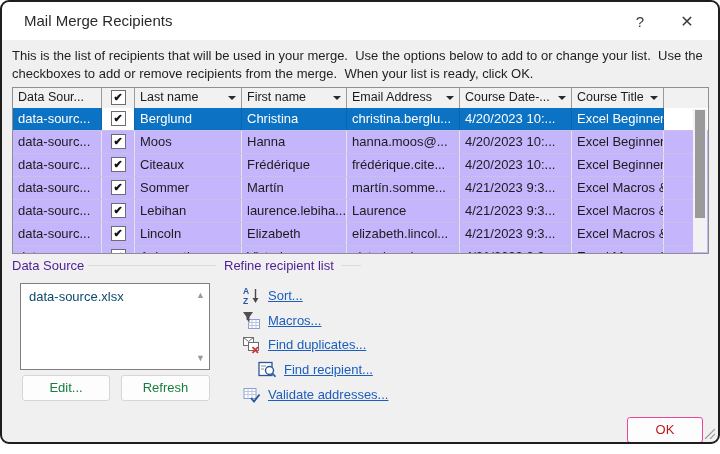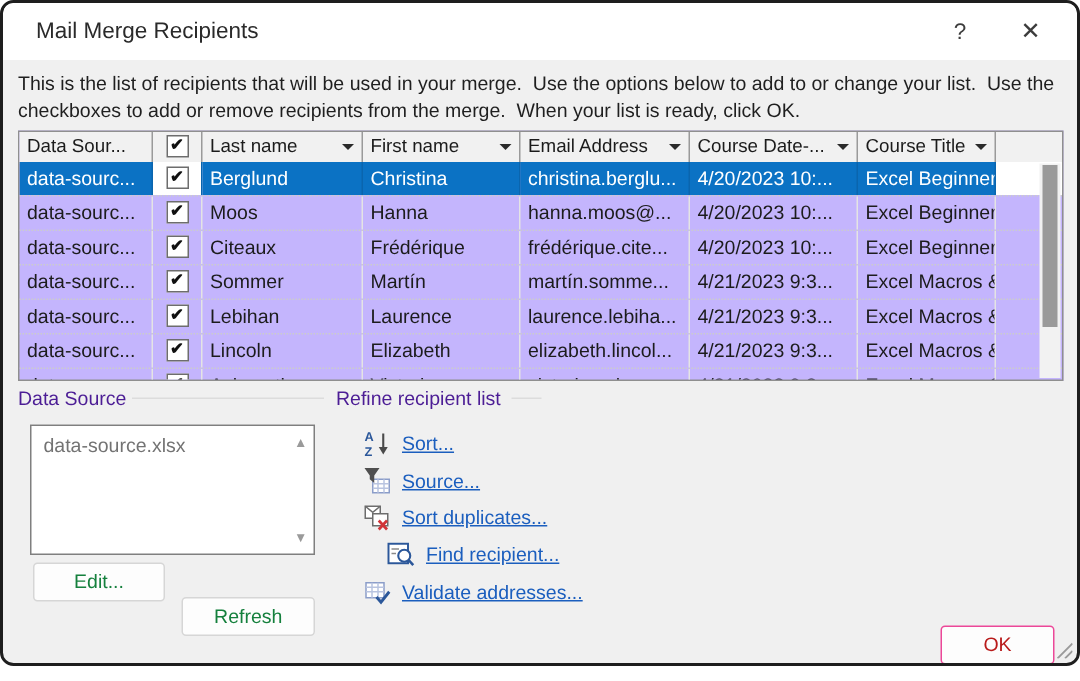--- a/index.html
+++ b/index.html
@@ -31,27 +31,27 @@
   .td.check{padding:0;text-align:center;}
   .tr.selected .td.check{background:#fff;}
   .cb{display:inline-block;width:13px;height:13px;margin-top:3px;border:1px solid #6d6d6d;background:#fff;line-height:13px;font-size:11px;font-weight:bold;color:#101010;vertical-align:top;}
   .vscroll{position:absolute;right:1px;top:21px;bottom:1px;width:14px;background:#f2f2f2;}
   .vthumb{position:absolute;left:2px;right:2px;top:1px;height:108px;background:#9a9a9a;}
   
   .group-label{position:absolute;top:256px;font-size:13px;color:#4c1d95;}
   .group-line{position:absolute;top:263px;height:1px;background:#dcdcdc;}
   
   .listbox{position:absolute;left:18px;top:281px;width:190px;height:87px;background:#fff;border:1px solid #7f7f7f;box-sizing:border-box;}
-  .listbox .file{font-size:13px;color:#737373;padding:5px 8px;white-space:nowrap;overflow:hidden;}
+  .listbox .file{font-size:13px;color:#0c4a6e;padding:5px 8px;white-space:nowrap;overflow:hidden;}
   .ls-up,.ls-down{position:absolute;right:4px;font-size:9px;color:#9a9a9a;}
   .ls-up{top:6px;} .ls-down{bottom:6px;}
   
   .btn{position:absolute;box-sizing:border-box;background:#fdfdfd;border:1px solid #d6d6d6;border-radius:3px;font-size:13px;color:#15803d;text-align:center;line-height:24px;cursor:default;}
   .edit-btn{left:20px;top:373px;width:88px;height:26px;}
-  .refresh-btn{left:119px;top:373px;width:89px;height:26px;margin-top:23px;}
+  .refresh-btn{left:119px;top:373px;width:89px;height:26px;}
   .ok-btn{left:625px;top:415px;width:76px;height:26px;border:1px solid #ec4899;color:#b91c1c;}
   
   .refine-link{position:absolute;left:240px;height:20px;display:flex;align-items:center;gap:7px;}
   .refine-link .icon{width:19px;height:19px;flex:0 0 19px;}
   .refine-link a{font-size:13px;color:#1b5ebe;text-decoration:underline;cursor:pointer;}
   
   .grip{position:absolute;right:3px;bottom:3px;width:13px;height:13px;}
 </style>
 </head>
 <body>
@@ -115,22 +115,22 @@
           <div class="td">Martín</div>
           <div class="td">martín.somme...</div>
           <div class="td">4/21/2023 9:3...</div>
           <div class="td">Excel Macros &amp;...</div>
           <div class="td filler"></div>
         </div>
         <div class="tr">
           <div class="td">data-sourc...</div>
           <div class="td check"><span class="cb">✔</span></div>
           <div class="td">Lebihan</div>
+          <div class="td">laurence.lebiha...</div>
           <div class="td">Laurence</div>
-          <div class="td">laurence.lebiha...</div>
           <div class="td">4/21/2023 9:3...</div>
           <div class="td">Excel Macros &amp;...</div>
           <div class="td filler"></div>
         </div>
         <div class="tr">
           <div class="td">data-sourc...</div>
           <div class="td check"><span class="cb">✔</span></div>
           <div class="td">Lincoln</div>
           <div class="td">Elizabeth</div>
           <div class="td">elizabeth.lincol...</div>
@@ -180,31 +180,31 @@
       </div>
       <div class="refine-link" style="top: 308px;">
         <span class="icon"><svg viewBox="0 0 19 19">
             <rect x="6.5" y="8.5" width="11" height="9" fill="#fff" stroke="#8b9dc9"></rect>
             <line x1="6.5" y1="11.5" x2="17.5" y2="11.5" stroke="#b9c4e0"></line>
             <line x1="6.5" y1="14.5" x2="17.5" y2="14.5" stroke="#b9c4e0"></line>
             <line x1="10" y1="8.5" x2="10" y2="17.5" stroke="#b9c4e0"></line>
             <line x1="14" y1="8.5" x2="14" y2="17.5" stroke="#b9c4e0"></line>
             <polygon points="1,1 11,1 7.5,6 7.5,11 4.5,8.5 4.5,6" fill="#4f4f4f"></polygon>
           </svg></span>
-        <a>Source...</a>
+        <a>Macros...</a>
       </div>
       <div class="refine-link" style="top: 332px;">
         <span class="icon"><svg viewBox="0 0 19 19">
             <rect x="1.5" y="2.5" width="10" height="8" fill="#fff" stroke="#6d6d6d"></rect>
             <polyline points="1.5,2.5 6.5,6.5 11.5,2.5" fill="none" stroke="#6d6d6d"></polyline>
             <rect x="6.5" y="7.5" width="10" height="8" fill="#fff" stroke="#6d6d6d"></rect>
             <line x1="10.5" y1="12" x2="16" y2="18" stroke="#d13438" stroke-width="1.8"></line>
             <line x1="16" y1="12" x2="10.5" y2="18" stroke="#d13438" stroke-width="1.8"></line>
           </svg></span>
-        <a>Sort duplicates...</a>
+        <a>Find duplicates...</a>
       </div>
       <div class="refine-link" style="top: 357px; padding-left: 16px;">
         <span class="icon"><svg viewBox="0 0 19 19">
             <rect x="1" y="2.5" width="13" height="13" fill="#fff" stroke="#2b579a" stroke-width="1.3"></rect>
             <line x1="3" y1="6" x2="8" y2="6" stroke="#8a8a8a"></line>
             <line x1="3" y1="9" x2="6" y2="9" stroke="#8a8a8a"></line>
             <circle cx="11.5" cy="10.5" r="4" fill="#fff" stroke="#2b579a" stroke-width="1.4"></circle>
             <line x1="14.3" y1="13.3" x2="17.5" y2="16.8" stroke="#2b579a" stroke-width="1.7"></line>
           </svg></span>
         <a>Find recipient...</a>

